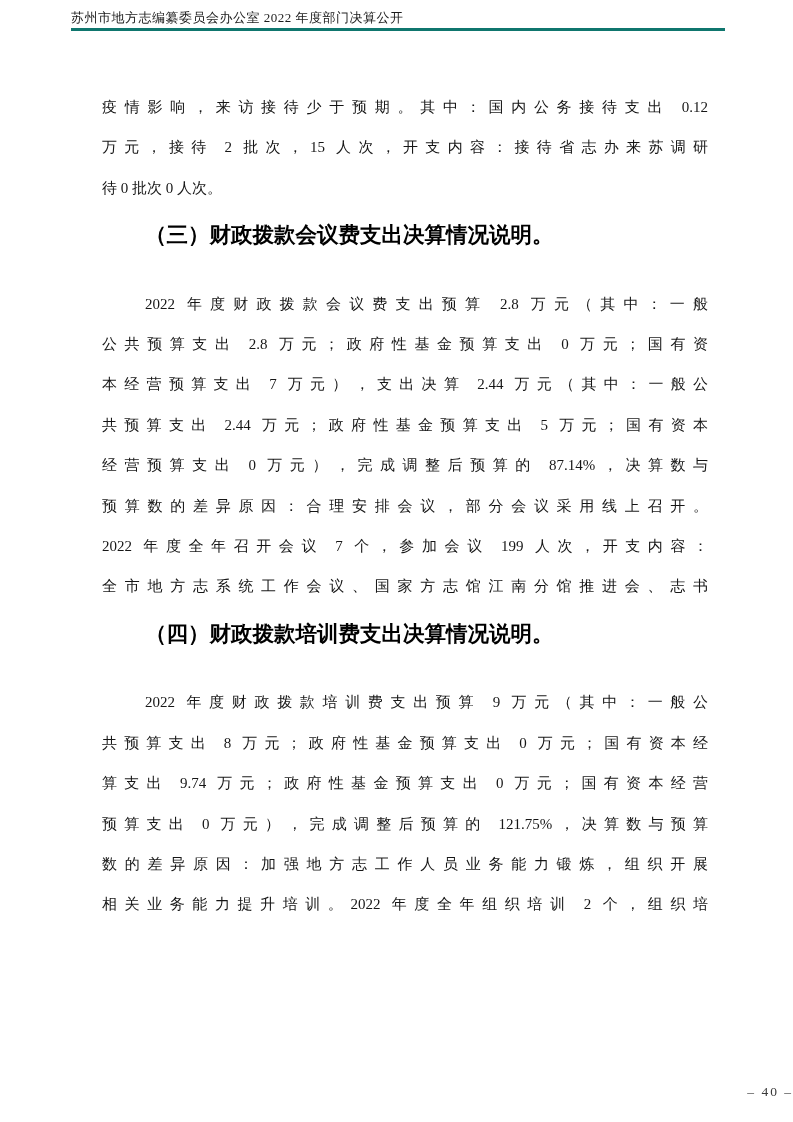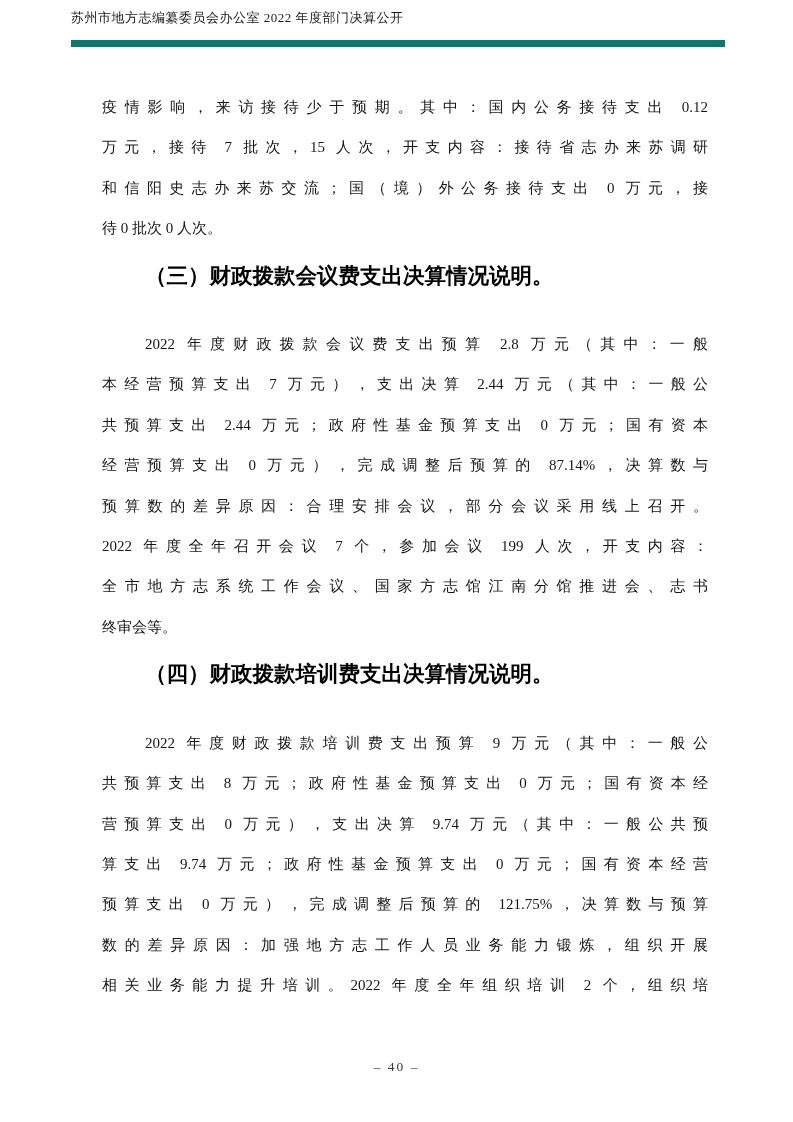--- a/index.html
+++ b/index.html
@@ -15,22 +15,22 @@
     overflow: hidden;
     font-family: "Liberation Serif", "DejaVu Serif", serif;
     color: #161616;
   }
   
   .page-header {
     position: absolute;
     top: 10px;
     left: 71px;
     width: 654px;
-    padding-bottom: 14px;
-    border-bottom: 7px solid #0f766e;
+    padding-bottom: 2px;
+    border-bottom: 3px solid #0f766e;
   }
   .page-header .header-title {
     font-size: 13px;
     line-height: 16px;
     letter-spacing: 0.5px;
     color: #1b1b1b;
     white-space: nowrap;
   }
   
   .doc-body {
@@ -61,24 +61,24 @@
     font-size: 21.5px;
     line-height: 40.4px;
     padding-left: 43px;
     margin: 7px 0 7px 0;
     color: #000000;
     text-align: left;
   }
   
   .page-footer {
     position: absolute;
-    top: 1057px;
+    top: 1082px;
     left: 0;
     width: 793px;
-    text-align: center;
+    text-align: right;
   }
   .page-number {
     font-size: 13.5px;
     line-height: 18px;
     letter-spacing: 2px;
     color: #3a3a3a;
   }
 </style>
 </head>
 <body>
@@ -86,44 +86,42 @@
 <div class="page">
 
   <div class="page-header">
     <div class="header-title">苏州市地方志编纂委员会办公室 2022 年度部门决算公开</div>
   </div>
 
   <div class="doc-body">
 
     <div class="para">
       <div class="line">疫情影响，来访接待少于预期。其中：国内公务接待支出 0.12</div>
-      <div class="line">万元，接待 7 批次，15 人次，开支内容：接待省志办来苏调研</div>
-      <div class="line">和信阳史志办来苏交流；国（境）外公务接待支出 0 万元，接</div>
+      <div class="line">万元，接待 2 批次，15 人次，开支内容：接待省志办来苏调研</div>
       <div class="line last">待 0 批次 0 人次。</div>
     </div>
 
     <div class="heading">（三）财政拨款会议费支出决算情况说明。</div>
 
     <div class="para">
       <div class="line indent">2022 年度财政拨款会议费支出预算 2.8 万元（其中：一般</div>
+      <div class="line">公共预算支出 2.8 万元；政府性基金预算支出 0 万元；国有资</div>
       <div class="line">本经营预算支出 7 万元），支出决算 2.44 万元（其中：一般公</div>
-      <div class="line">共预算支出 2.44 万元；政府性基金预算支出 0 万元；国有资本</div>
+      <div class="line">共预算支出 2.44 万元；政府性基金预算支出 5 万元；国有资本</div>
       <div class="line">经营预算支出 0 万元），完成调整后预算的 87.14%，决算数与</div>
       <div class="line">预算数的差异原因：合理安排会议，部分会议采用线上召开。</div>
       <div class="line">2022 年度全年召开会议 7 个，参加会议 199 人次，开支内容：</div>
       <div class="line">全市地方志系统工作会议、国家方志馆江南分馆推进会、志书</div>
-      <div class="line last">终审会等。</div>
     </div>
 
     <div class="heading">（四）财政拨款培训费支出决算情况说明。</div>
 
     <div class="para">
       <div class="line indent">2022 年度财政拨款培训费支出预算 9 万元（其中：一般公</div>
       <div class="line">共预算支出 8 万元；政府性基金预算支出 0 万元；国有资本经</div>
-      <div class="line">营预算支出 0 万元），支出决算 9.74 万元（其中：一般公共预</div>
       <div class="line">算支出 9.74 万元；政府性基金预算支出 0 万元；国有资本经营</div>
       <div class="line">预算支出 0 万元），完成调整后预算的 121.75%，决算数与预算</div>
       <div class="line">数的差异原因：加强地方志工作人员业务能力锻炼，组织开展</div>
       <div class="line">相关业务能力提升培训。2022 年度全年组织培训 2 个，组织培</div>
     </div>
 
   </div>
 
   <div class="page-footer">
     <span class="page-number">– 40 –</span>

